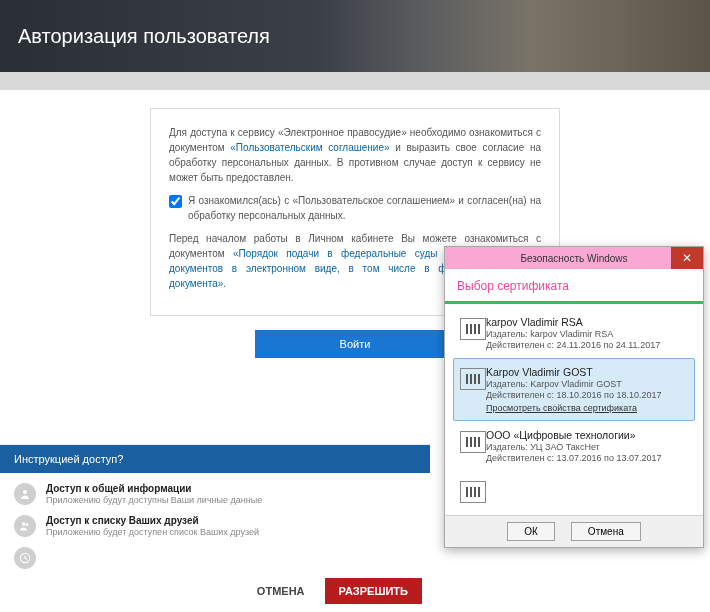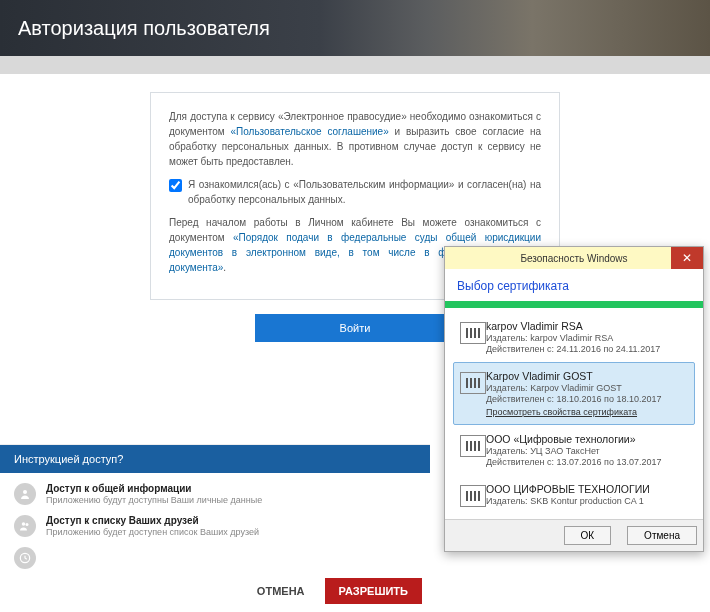--- a/index.html
+++ b/index.html
@@ -1,18 +1,18 @@
 <!DOCTYPE html>
 <html><head>
 <meta charset="utf-8">
 <style>
   * { box-sizing: border-box; margin: 0; padding: 0; }
   body { font-family: Arial, Helvetica, sans-serif; font-size: 11px; background: #fff; width: 710px; height: 612px; overflow: hidden; position: relative; color: #333; }
   
-  .header { height: 56px; background: linear-gradient(to right, #2a2f36 0%, #3b4048 45%, #5b5d5f 60%, #7a7468 75%, #5c5446 100%); display: flex; align-items: center; padding-left: 18px; }
+  .header { height: 72px; background: linear-gradient(to right, #2a2f36 0%, #3b4048 45%, #5b5d5f 60%, #7a7468 75%, #5c5446 100%); display: flex; align-items: center; padding-left: 18px; }
   .header h1 { color: #fff; font-weight: 300; font-size: 20px; }
   
   .gray-band { height: 18px; background: #d9d9d9; }
   
   .main { padding: 18px 0 0 0; text-align: center; }
   
   .box { background: #fff; border: 1px solid #d8dde2; width: 410px; margin: 0 auto 14px; padding: 16px 18px; text-align: left; }
   .box p { color: #555; font-size: 10px; line-height: 1.5; text-align: justify; margin-bottom: 8px; }
   .box a { color: #0b66a6; text-decoration: none; }
   .chk-row { display: flex; align-items: flex-start; gap: 6px; margin-bottom: 8px; }
@@ -28,55 +28,55 @@
   .perm { display: flex; align-items: flex-start; gap: 10px; padding: 10px 14px 0; }
   .perm .ico { width: 22px; height: 22px; border-radius: 50%; background: #cfcfcf; display: flex; align-items: center; justify-content: center; color: #fff; flex-shrink: 0; }
   .perm .txt .t { font-size: 10px; font-weight: bold; color: #222; }
   .perm .txt .d { font-size: 9px; color: #888; margin-top: 1px; }
   .confirm-actions { position: absolute; bottom: 8px; right: 8px; display: flex; gap: 8px; }
   .btn-cancel { background: none; border: none; color: #444; font-size: 11px; font-weight: bold; padding: 7px 12px; cursor: pointer; }
   .btn-allow { background: #b91c1c; color: #fff; border: none; font-size: 11px; font-weight: bold; padding: 7px 14px; cursor: pointer; }
   
   
   .wdlg { position: absolute; right: 6px; top: 246px; width: 260px; background: #fff; border: 1px solid #a8a8a8; box-shadow: 0 3px 10px rgba(0,0,0,.3); font-size: 10px; }
-  .wdlg .title { background: #fef9c3; height: 22px; display: flex; align-items: center; justify-content: center; position: relative; }
+  .wdlg .title { background: #f9a8d4; height: 22px; display: flex; align-items: center; justify-content: center; position: relative; }
   .wdlg .title span { color: #333; font-size: 10px; }
   .wdlg .title .close { position: absolute; right: 0; top: 0; width: 32px; height: 22px; background: #c0392b; color: #fff; text-align: center; line-height: 22px; font-size: 12px; cursor: pointer; }
-  .wdlg .sub { padding: 10px 12px 8px; color: #1d4ed8; font-size: 12px; border-bottom: 7px solid #22c55e; }
+  .wdlg .sub { padding: 10px 12px 8px; color: #ec4899; font-size: 12px; border-bottom: 3px solid #22c55e; }
   .wdlg .list { max-height: 280px; overflow: hidden; padding: 4px 8px; }
   .cert { display: flex; padding: 7px 6px; border: 1px solid transparent; border-radius: 2px; }
   .cert.selected { background: #d6eaf8; border: 1px solid #7fb3e0; }
   .cert .cico { width: 26px; height: 22px; border: 1px solid #888; display: flex; align-items: center; justify-content: center; flex-shrink: 0; margin-top: 2px; }
   .cert .cico .inner { width: 14px; height: 10px; background: repeating-linear-gradient(to right, #555 0 2px, transparent 2px 4px); }
   .cert .cinfo { flex: 1; }
   .cert .cinfo .name { color: #222; font-size: 10.5px; font-weight: 500; }
   .cert .cinfo .line { color: #555; font-size: 9px; margin-top: 1px; }
   .cert .cinfo .lnk { color: #333; font-size: 9px; text-decoration: underline; margin-top: 3px; display: inline-block; cursor: pointer; }
-  .wdlg .footer { background: #f0f0f0; border-top: 1px solid #d0d0d0; padding: 6px; display: flex; justify-content: flex-end; gap: 16px; }
+  .wdlg .footer { background: #f0f0f0; border-top: 1px solid #d0d0d0; padding: 6px; display: flex; justify-content: center; gap: 16px; }
   .wdlg .footer button { background: #f5f5f5; border: 1px solid #a0a0a0; padding: 3px 16px; font-size: 10px; cursor: pointer; }
   
   svg.person { width: 12px; height: 12px; fill: #fff; }
   svg.clock { width: 14px; height: 14px; fill: none; stroke: #fff; stroke-width: 2; }
 </style>
 </head>
 <body>
 
 <div class="header">
   <h1>Авторизация пользователя</h1>
 </div>
 <div class="gray-band"></div>
 
 <div class="main">
   <div class="box">
     <p>
-      <span>Для доступа к сервису «Электронное правосудие» необходимо ознакомиться с документом </span><a href="#">«Пользовательское соглашение»</a><span> и выразить свое согласие на обработку персональных данных. В противном случае доступ к сервису не может быть предоставлен.</span>
+      <span>Для доступа к сервису «Электронное правосудие» необходимо ознакомиться с документом </span><a href="#">«Пользовательским соглашение»</a><span> и выразить свое согласие на обработку персональных данных. В противном случае доступ к сервису не может быть предоставлен.</span>
     </p>
     <div class="chk-row">
       <input type="checkbox" checked="" style="">
-      <span>Я ознакомился(ась) с «Пользовательским информации» и согласен(на) на обработку персональных данных.</span>
+      <span>Я ознакомился(ась) с «Пользовательское соглашением» и согласен(на) на обработку персональных данных.</span>
     </div>
     <p>
       <span>Перед началом работы в Личном кабинете Вы можете ознакомиться с документом </span><a href="#">«Порядок подачи в федеральные суды общей юрисдикции документов в электронном виде, в том числе в форме электронного документа»</a><span>.</span>
     </p>
   </div>
 
 
   <div class="login-wrap">
     <button class="login-btn">Войти</button>
   </div>
@@ -158,23 +158,19 @@
       <div class="cinfo">
         <div class="name">ООО «Цифровые технологии»</div>
         <div class="line">Издатель: УЦ ЗАО ТаксНет</div>
         <div class="line">Действителен с: 13.07.2016 по 13.07.2017</div>
       </div>
     </div>
     <div class="cert">
       <div class="cico">
           <div class="inner"></div>
         </div>
-      <div class="cinfo">
-        <div class="name">ООО ЦИФРОВЫЕ ТЕХНОЛОГИИ</div>
-        <div class="line">Издатель: SKB Kontur production CA 1</div>
-      </div>
     </div>
   </div>
   <div class="footer">
     <button>ОК</button>
     <button>Отмена</button>
   </div>
 </div>
 
 </body></html>

